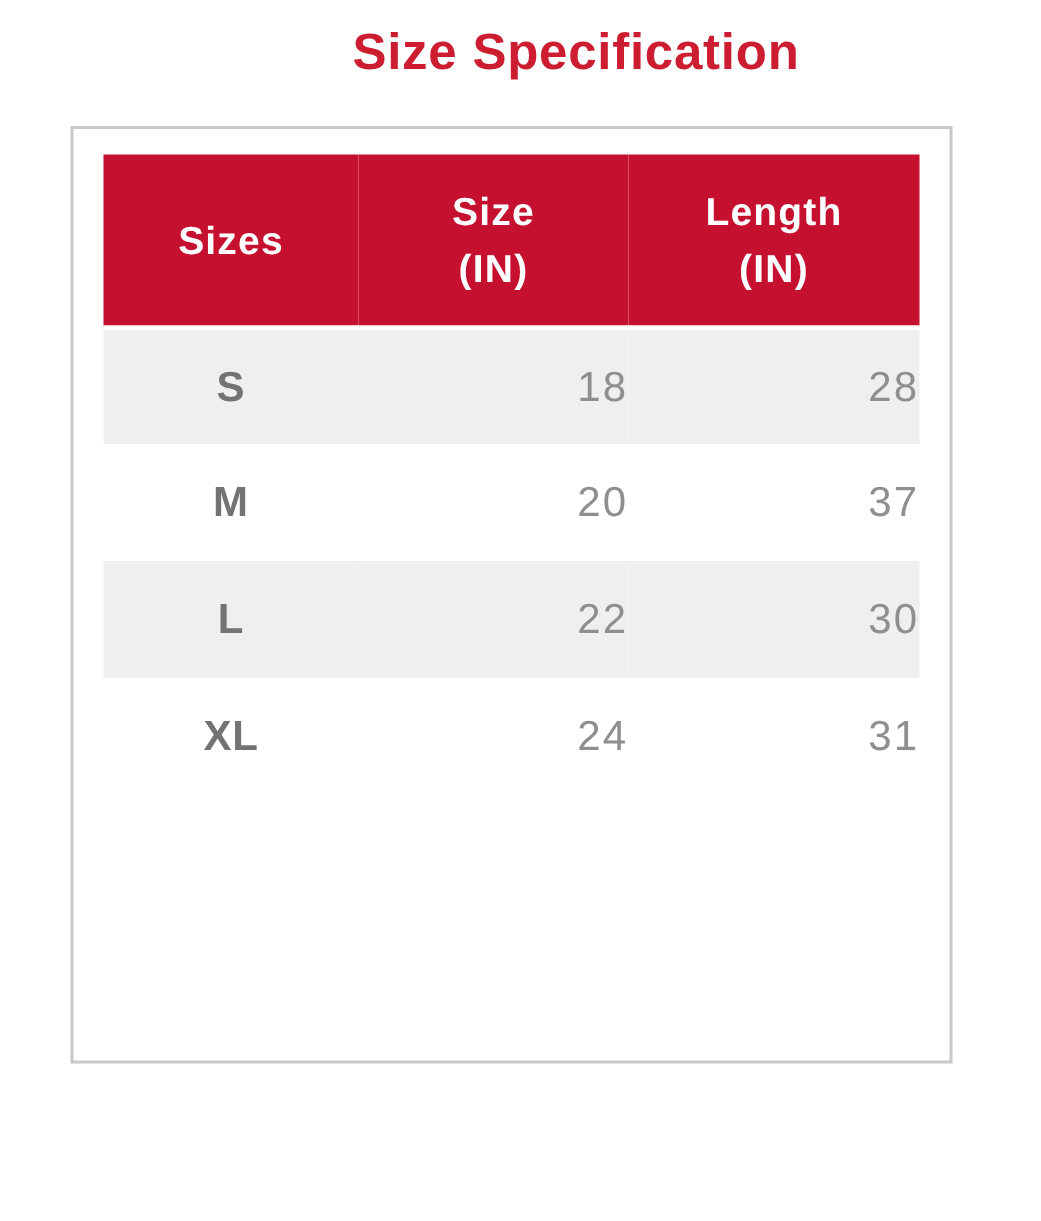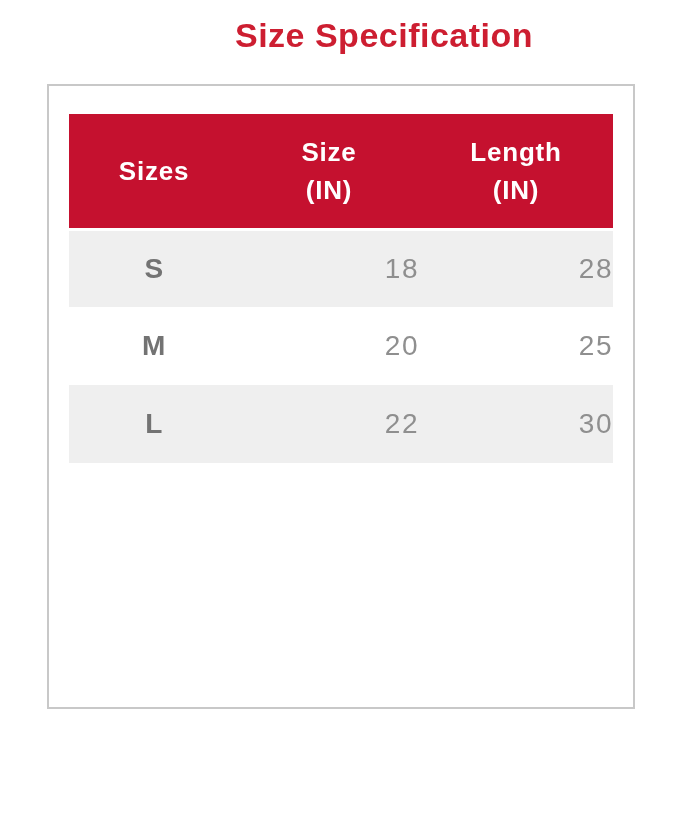--- a/index.html
+++ b/index.html
@@ -28,21 +28,21 @@
     letter-spacing:0.5px;
     color:var(--title-red,#cd1e31);
     margin-left:37px;
   }
   .panel{
     position:absolute;
     left:47px;top:84px;
     width:588px;height:625px;
     border:2px solid var(--panel-border,#c8c8c8);
     background:#ffffff;
-    padding:28px 20px;
+    padding:17px 20px;
   }
   table.size-table{
     border-collapse:collapse;
     table-layout:fixed;
     width:544px;
   }
   col.c1{width:170px;}
   col.c2{width:180px;}
   col.c3{width:194px;}
   thead th{
@@ -102,22 +102,27 @@
     </thead>
     <tbody>
       <tr class="alt">
         <td class="size-cell">S</td>
         <td class="val-cell">18</td>
         <td class="val-cell">28</td>
       </tr>
       <tr>
         <td class="size-cell">M</td>
         <td class="val-cell">20</td>
-        <td class="val-cell">25</td>
+        <td class="val-cell">37</td>
       </tr>
       <tr class="alt">
         <td class="size-cell">L</td>
         <td class="val-cell">22</td>
         <td class="val-cell">30</td>
       </tr>
+      <tr>
+        <td class="size-cell">XL</td>
+        <td class="val-cell">24</td>
+        <td class="val-cell">31</td>
+      </tr>
     </tbody>
   </table>
 </div>
 
 </body></html>

